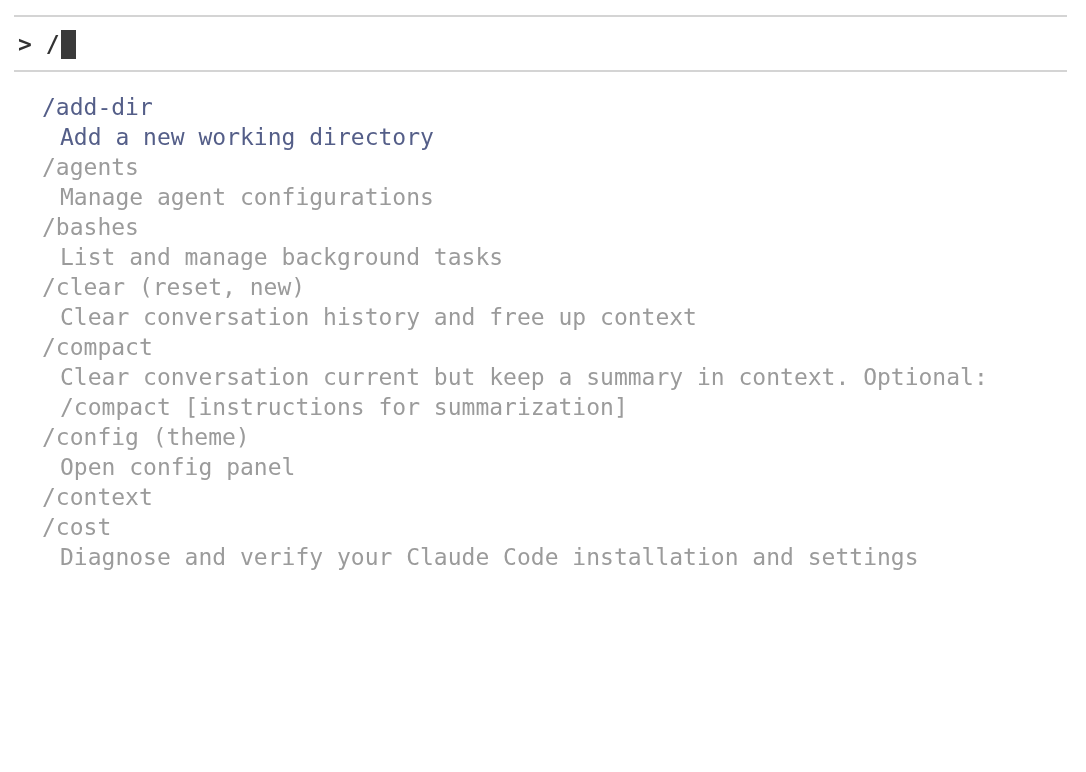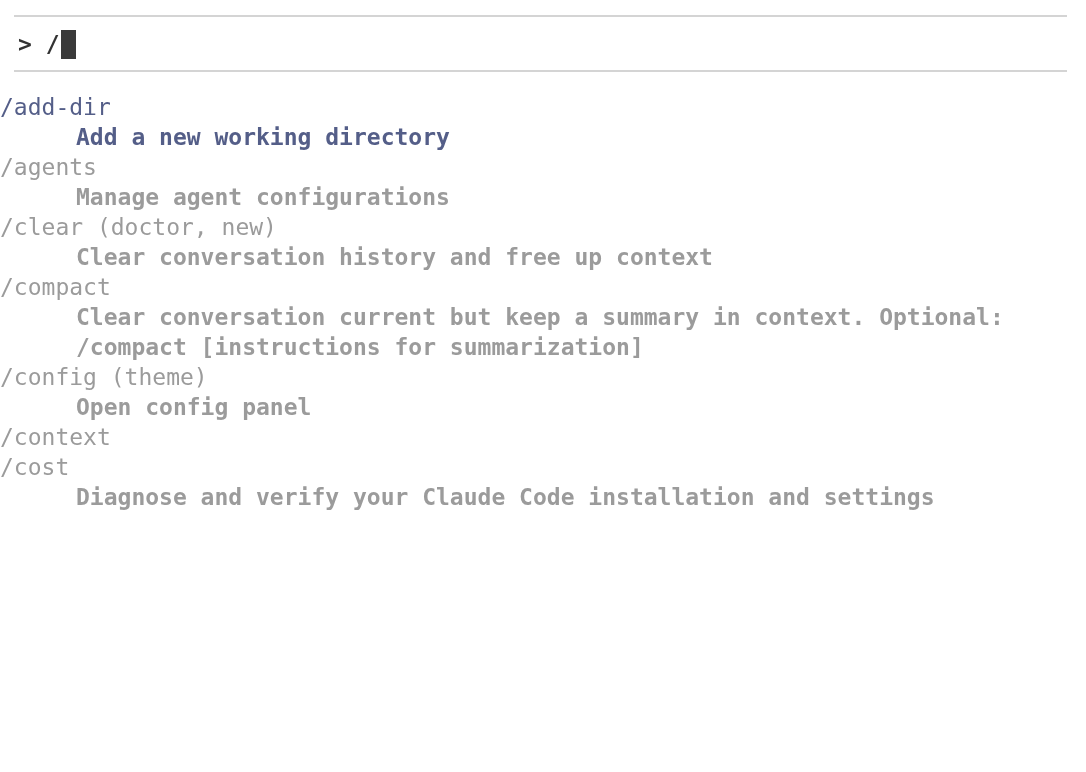--- a/index.html
+++ b/index.html
@@ -50,26 +50,26 @@
     display: inline-block;
     width: 15px;
     height: 29px;
     background: var(--cursor);
     margin-left: 1px;
   }
   .menu {
     margin-top: 20px;
   }
   .command-name {
+    padding-left: 42px;
     white-space: pre;
   }
   .command-desc {
-    padding-left: 76px;
+    padding-left: 60px;
     white-space: pre;
-    font-weight: bold;
   }
   .command-item.selected .command-name,
   .command-item.selected .command-desc {
     color: var(--selected);
   }
 </style>
 </head>
 <body>
 
 <div class="terminal">
@@ -83,21 +83,25 @@
   <div class="menu">
       <div class="command-item selected">
         <div class="command-name">/add-dir</div>
         <div class="command-desc">Add a new working directory</div>
       </div>
       <div class="command-item">
         <div class="command-name">/agents</div>
         <div class="command-desc">Manage agent configurations</div>
       </div>
       <div class="command-item">
-        <div class="command-name">/clear (doctor, new)</div>
+        <div class="command-name">/bashes</div>
+        <div class="command-desc">List and manage background tasks</div>
+      </div>
+      <div class="command-item">
+        <div class="command-name">/clear (reset, new)</div>
         <div class="command-desc">Clear conversation history and free up context</div>
       </div>
       <div class="command-item">
         <div class="command-name">/compact</div>
         <div class="command-desc">Clear conversation current but keep a summary in context. Optional:</div>
         <div class="command-desc">/compact [instructions for summarization]</div>
       </div>
       <div class="command-item">
         <div class="command-name">/config (theme)</div>
         <div class="command-desc">Open config panel</div>

